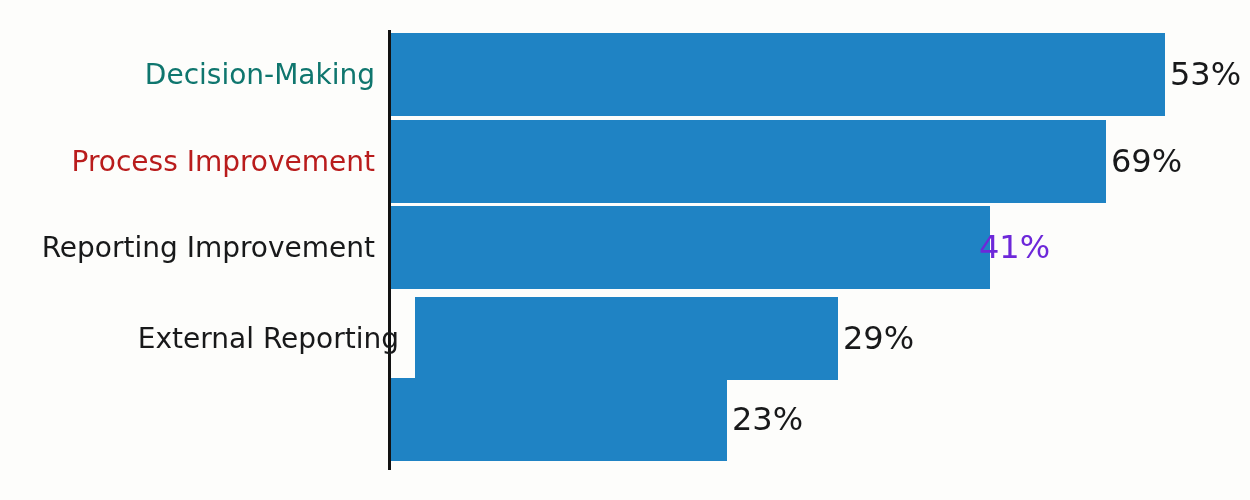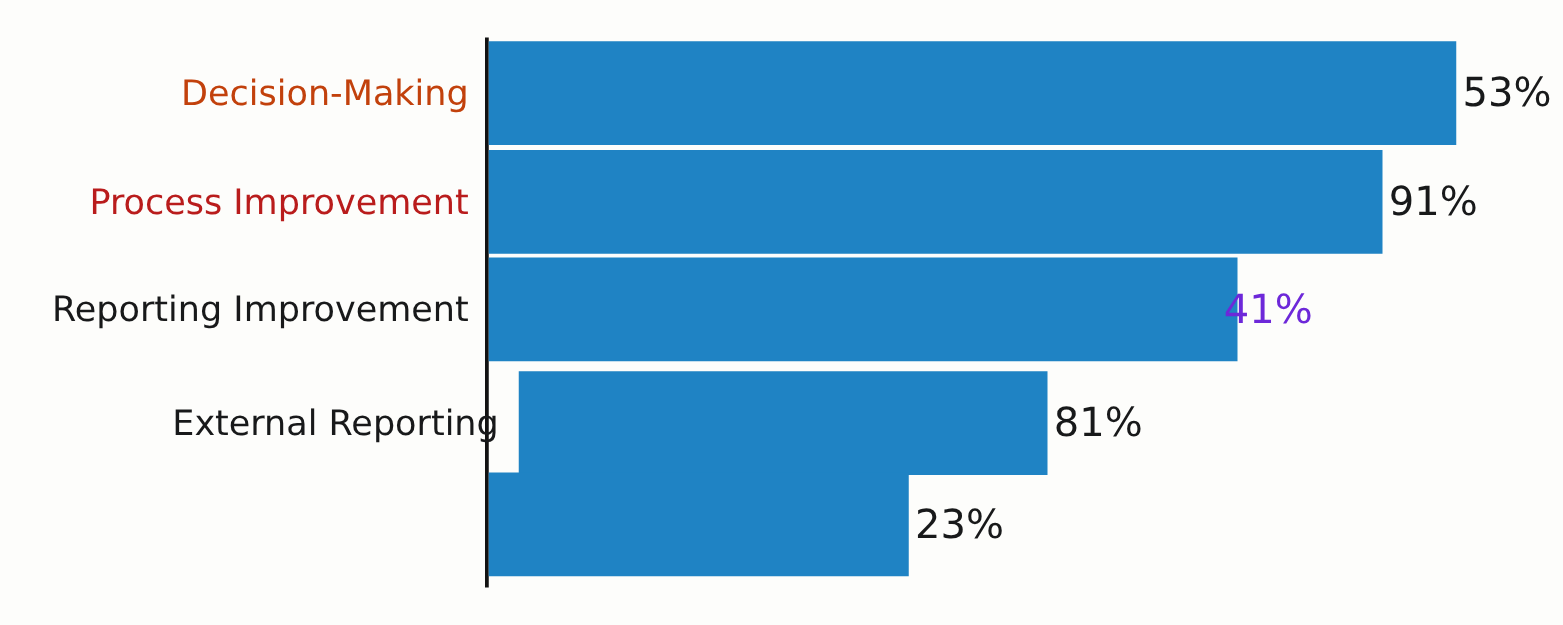--- a/index.html
+++ b/index.html
@@ -75,41 +75,41 @@
 </head>
 <body style="background: rgb(253, 253, 251);">
 
 <div id="chart-root" style="background: rgb(253, 253, 251);">
 
   <div id="axis-spine" style="background: rgb(18, 18, 18);"></div>
 
   <div id="plot-area">
 
     <div class="bar-row" style="top:33px;">
-      <div class="bar-label" style="color: #c2410c;">Decision-Making</div>
+      <div class="bar-label" style="color: #0f766e;">Decision-Making</div>
       <div class="bar-rect" id="bar-0" style="width: 774px; background: rgb(31, 131, 196);"></div>
       <div class="bar-value" id="val-0" style="left: 1165px; color: rgb(24, 25, 26);">53%</div>
     </div>
 
     <div class="bar-row" style="top:120px;">
       <div class="bar-label" style="color: #b91c1c;">Process Improvement</div>
       <div class="bar-rect" id="bar-1" style="width: 715px; background: rgb(31, 131, 196);"></div>
-      <div class="bar-value" id="val-1" style="left: 1106px; color: rgb(24, 25, 26);">91%</div>
+      <div class="bar-value" id="val-1" style="left: 1106px; color: rgb(24, 25, 26);">69%</div>
     </div>
 
     <div class="bar-row" style="top:206px;">
       <div class="bar-label" style="color: rgb(24, 25, 26);">Reporting Improvement</div>
       <div class="bar-rect" id="bar-2" style="width: 599px; background: rgb(31, 131, 196);"></div>
       <div class="bar-value" id="val-2" style="left: 974px; color: #6d28d9;">41%</div>
     </div>
 
     <div class="bar-row" style="top:297px;margin-left:24px;">
       <div class="bar-label" style="color: rgb(24, 25, 26);">External Reporting</div>
       <div class="bar-rect" id="bar-3" style="width: 423px; background: rgb(31, 131, 196);"></div>
-      <div class="bar-value" id="val-3" style="left: 814px; color: rgb(24, 25, 26);">81%</div>
+      <div class="bar-value" id="val-3" style="left: 814px; color: rgb(24, 25, 26);">29%</div>
     </div>
 
     <div class="bar-row" style="top:378px;">
       <div class="bar-rect" id="bar-4" style="width: 336px; background: rgb(31, 131, 196);"></div>
       <div class="bar-value" id="val-4" style="left: 727px; color: rgb(24, 25, 26);">23%</div>
     </div>
 
   </div>
 </div>
 

